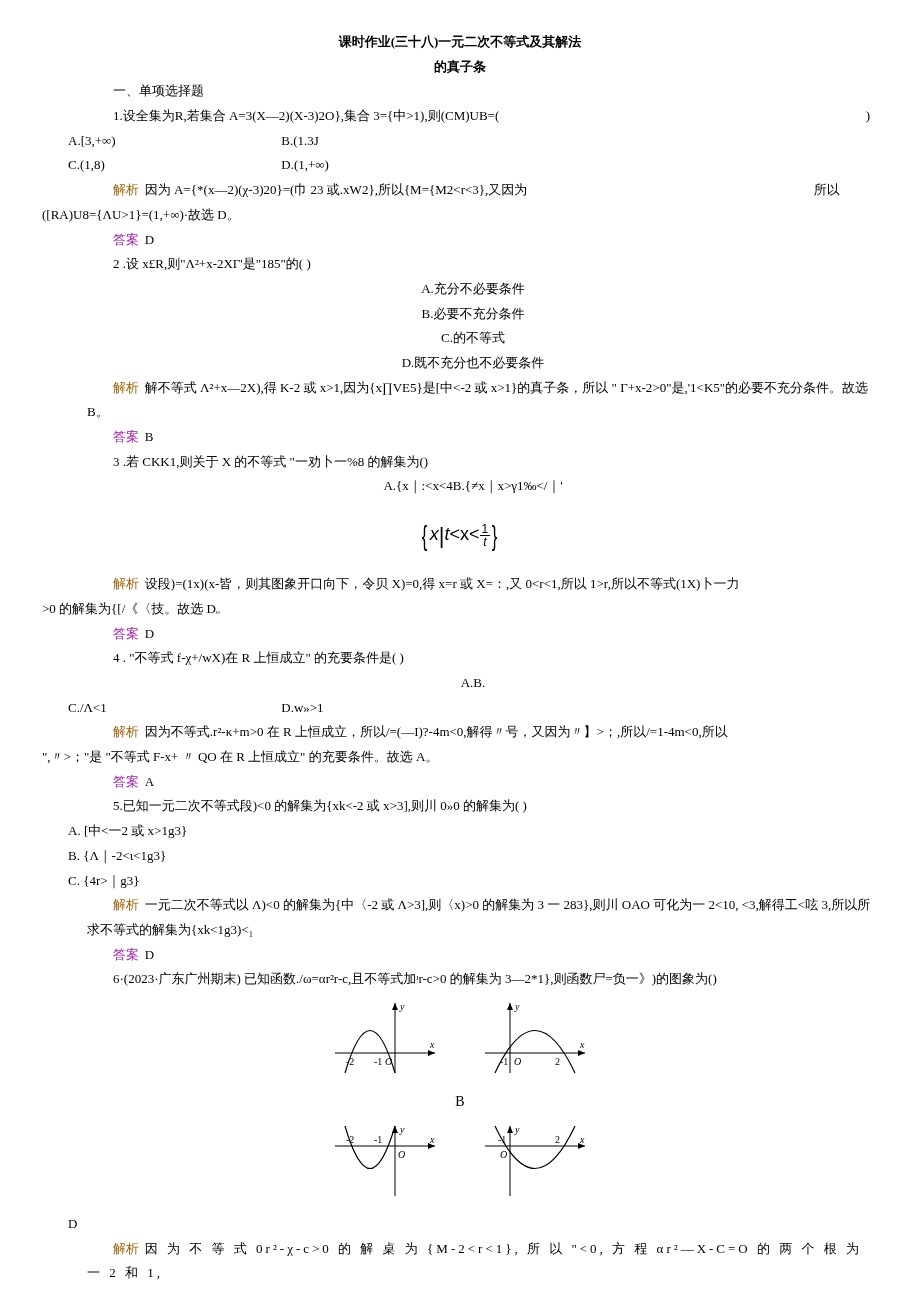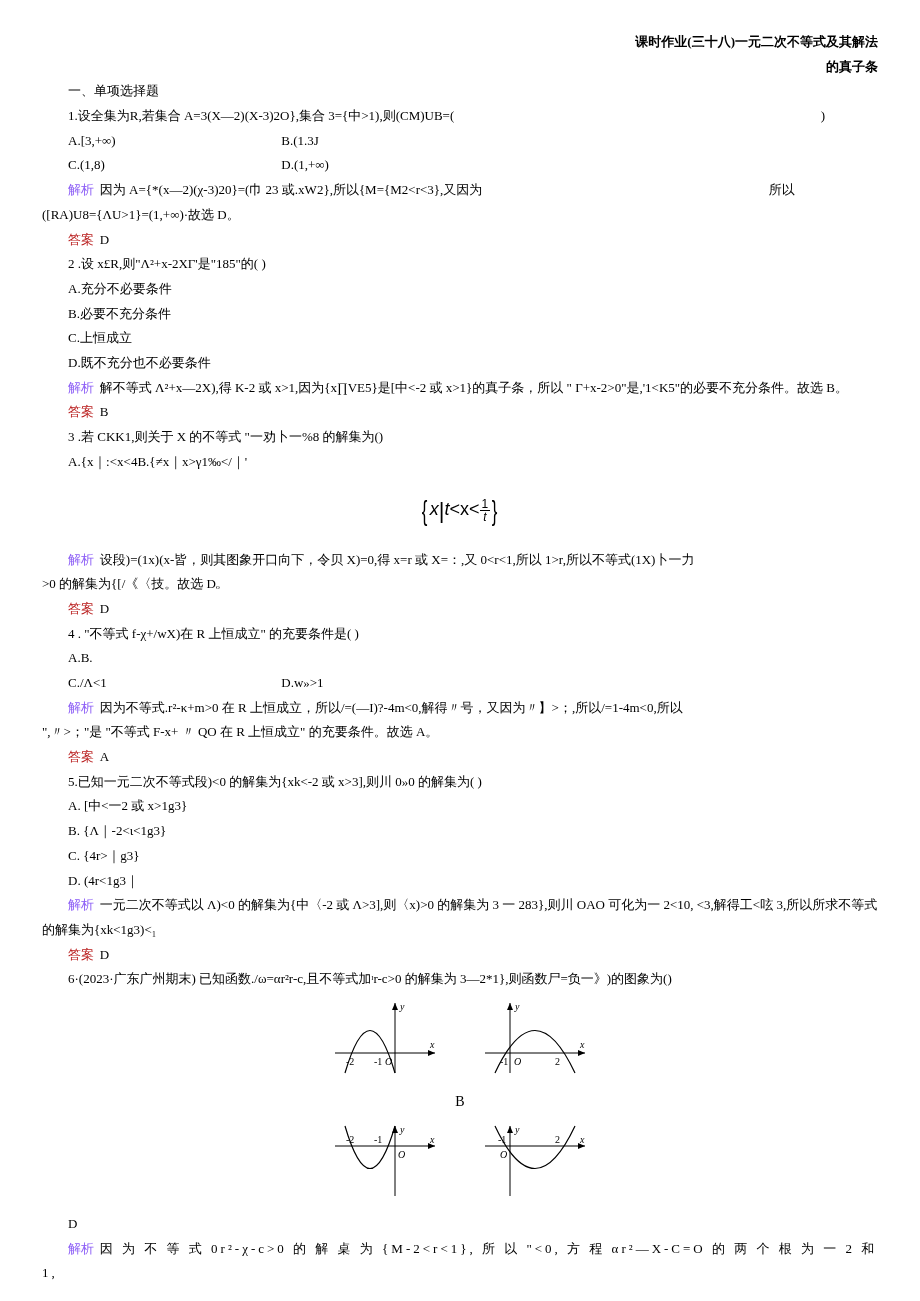--- a/index.html
+++ b/index.html
@@ -5,38 +5,38 @@
   * { box-sizing: border-box; margin: 0; padding: 0; }
   body {
     font-family: "SimSun", "宋体", serif;
     font-size: 13px;
     line-height: 1.9;
     color: #000;
     background: #fff;
     width: 920px;
     padding: 30px 42px 30px 42px;
   }
-  .center { text-align: right; }
+  .center { text-align: center; }
   .bold { font-weight: bold; }
-  .indent { text-indent: 2em; }
-  .analysis { color: #8b5cf6; margin-right: 0.2em; }
-  .answer { color: #b91c1c; margin-right: 0.2em; }
+  .indent { text-indent: 2em; margin-left: 45px; }
+  .analysis { color: #a16207; margin-right: 0.2em; }
+  .answer { color: #a21caf; margin-right: 0.2em; }
   .opt-row { padding-left: 2em; }
   .opt-row .cell { display: inline-block; min-width: 210px; }
   .opt-list p { padding-left: 2em; }
   .math-block { text-align: center; margin: 10px 0; }
   .math-img { display: inline-block; border: none; font-family: Liberation Sans, sans-serif; font-size: 18px; }
   .brace { font-size: 28px; vertical-align: middle; display:inline-block; transform: scaleX(0.6); }
   .frac { display:inline-block; vertical-align:middle; text-align:center; font-size:12px; line-height:1; }
   .frac .n { display:block; border-bottom:1px solid #000; padding:0 2px; }
   .frac .d { display:block; padding:0 2px; }
   .svg-row { text-align:center; margin: 6px 0 2px 0; }
   .svg-row svg { margin: 0 18px; }
   .lbl { text-align:center; font-size:14px; }
-  .q-line { padding-left: 2em; text-indent: 0; }
+  .q-line { padding-left: 2em; text-indent: 0; text-align: center; }
   .spacer-right { display:inline-block; width: 360px; }
 </style>
 </head>
 <body>
 
 <p class="center bold">课时作业(三十八)一元二次不等式及其解法</p>
 <p class="center bold">的真子条</p>
 
 <p class="indent">一、单项选择题</p>
 
@@ -61,21 +61,21 @@
 </p>
 <p>([RA)U8={ΛU&gt;1}=(1,+∞)·故选 D。</p>
 <p class="indent">
   <span class="answer">答案</span>
   <span>D</span>
 </p>
 
 <p class="indent">2    .设 x£R,则"Λ²+x-2XΓ'是"185"的(                          )</p>
 <p class="q-line">A.充分不必要条件</p>
 <p class="q-line">B.必要不充分条件</p>
-<p class="q-line">C.上恒成立</p>
+<p class="q-line">C.的不等式</p>
 <p class="q-line">D.既不充分也不必要条件</p>
 <p class="indent">
   <span class="analysis">解析</span>
   <span>解不等式 Λ²+x—2X),得 K-2 或 x&gt;1,因为{x∏VE5}是[中&lt;-2 或 x&gt;1}的真子条，所以 " Γ+x-2&gt;0"是,'1&lt;K5"的必要不充分条件。故选 B。</span>
 </p>
 <p class="indent">
   <span class="answer">答案</span>
   <span>B</span>
 </p>
 
@@ -110,21 +110,20 @@
 <p class="indent">
   <span class="answer">答案</span>
   <span>A</span>
 </p>
 
 <p class="indent">5.已知一元二次不等式段)&lt;0 的解集为{xk&lt;-2 或 x&gt;3],则川 0»0 的解集为(                    )</p>
 <div class="opt-list">
   <p>A.    [中&lt;一2 或 x&gt;1g3}</p>
   <p>B.    {Λ｜-2&lt;ι&lt;1g3}</p>
   <p>C.    {4r&gt;｜g3}</p>
-  <p>D.    (4r&lt;1g3｜</p>
 </div>
 <p class="indent">
   <span class="analysis">解析</span>
   <span>一元二次不等式以 Λ)&lt;0 的解集为{中〈-2 或 Λ&gt;3],则〈x)&gt;0 的解集为 3 一 283},则川 OAO 可化为一 2&lt;10, &lt;3,解得工&lt;呟 3,所以所求不等式的解集为{xk&lt;1g3)&lt;₁</span>
 </p>
 <p class="indent">
   <span class="answer">答案</span>
   <span>D</span>
 </p>
 

